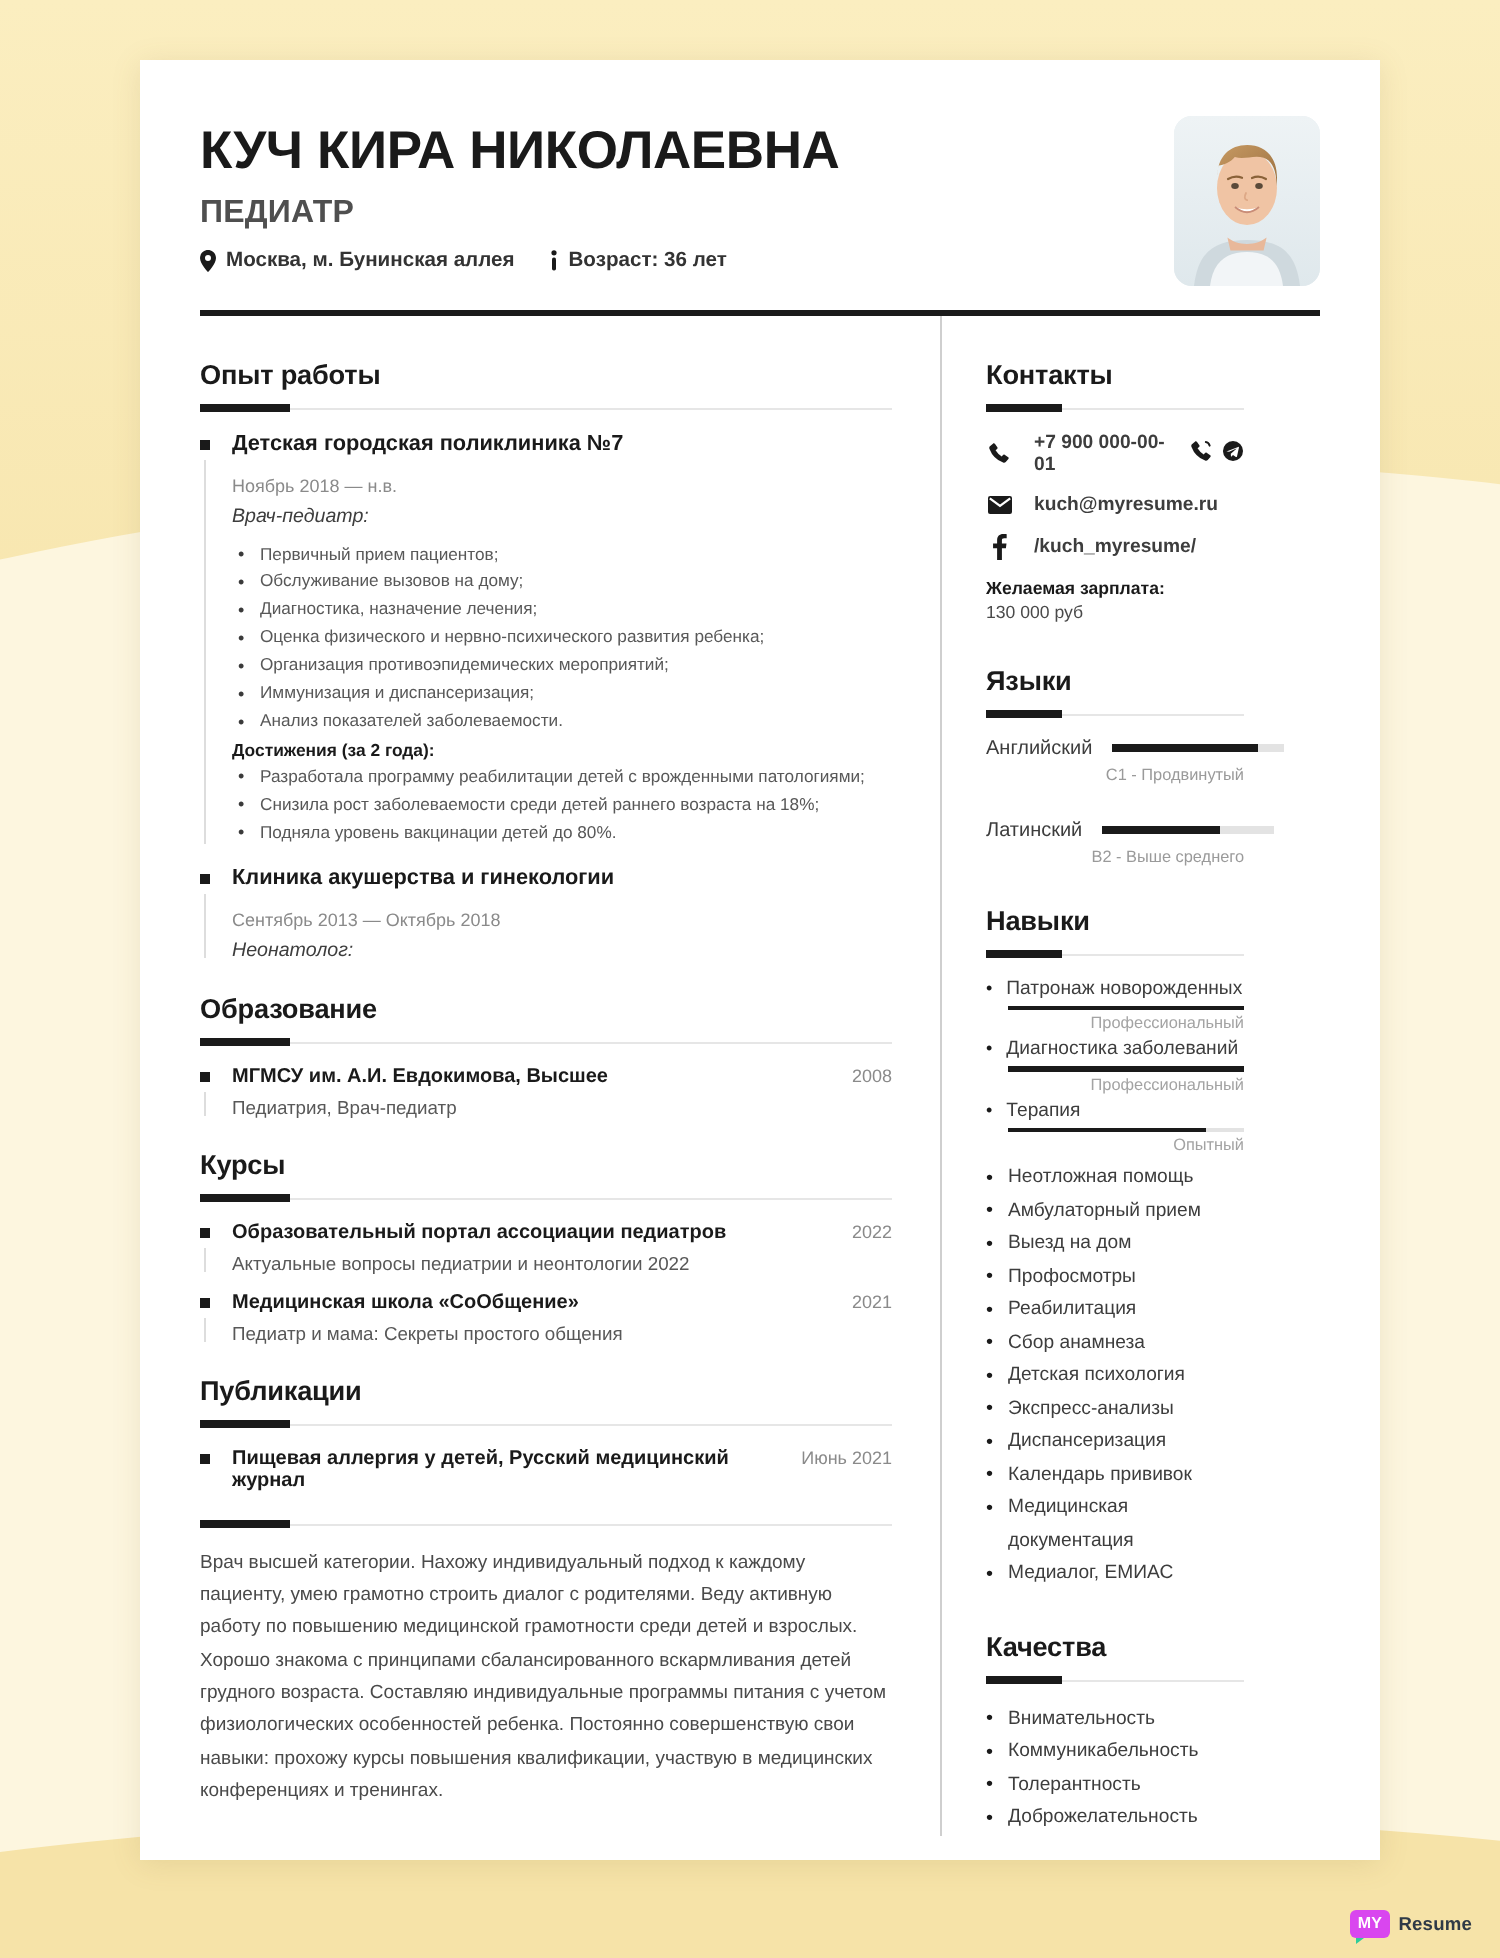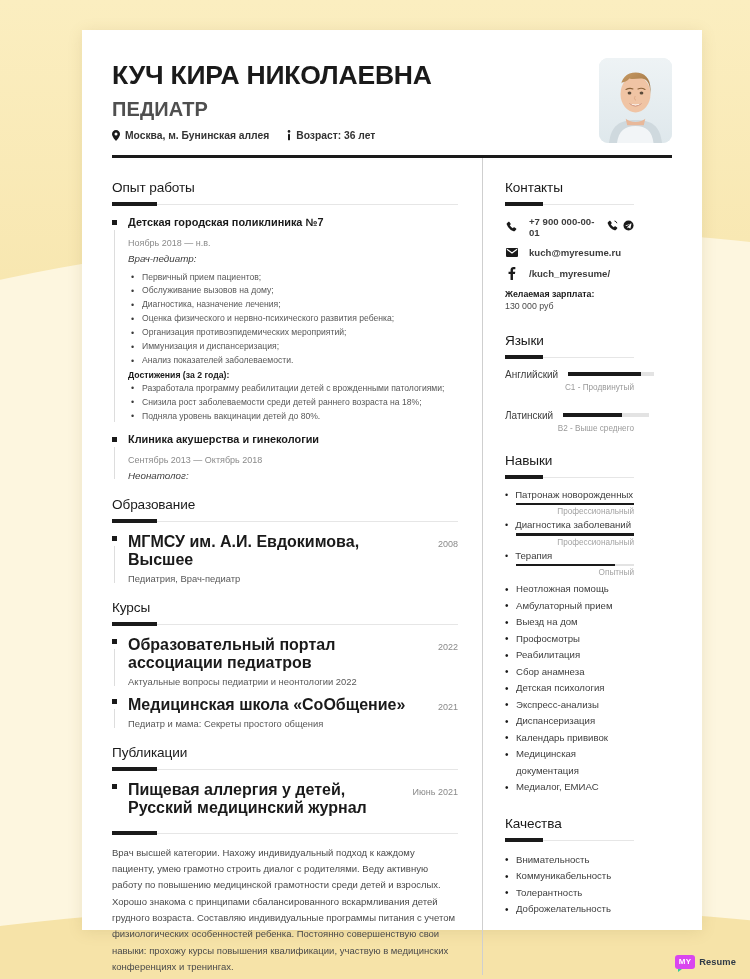--- a/index.html
+++ b/index.html
@@ -15,52 +15,52 @@
     position:absolute; left:-260px; top:232px; width:1320px; height:1200px;
     background:#fdf6df; border-radius:50% 50% 0 0 / 160px 160px 0 0;
     transform: rotate(-3deg);
   }
   #bg-blob2 {
     position:absolute; left:-160px; top:905px; width:1120px; height:400px;
     background:#f6e3a8; border-radius:50% 50% 0 0 / 70px 70px 0 0;
   }
 
   .page {
-    position:absolute; left:82px; top:30px; width:620px; height:900px;
+    position:absolute; left:70px; top:30px; width:620px; height:900px;
     background:#ffffff;
     box-shadow: 0 2px 14px rgba(120,100,40,0.13);
   }
 
   
   .header { padding: 28px 30px 0 30px; display:flex; justify-content:space-between; align-items:flex-start; }
   .h-left { padding-top:4px; }
   .name {
     font-size: 26.5px; font-weight: 800; letter-spacing:-0.2px;
     color:#1a1a1a; line-height:1.05; white-space:nowrap;
   }
-  .role { font-size:20px; font-weight:700; color:#4f4f4f; margin-top:8px; letter-spacing:0.1px; }
+  .role { font-size:16px; font-weight:700; color:#4f4f4f; margin-top:8px; letter-spacing:0.1px; }
   .meta { display:flex; align-items:center; gap:18px; margin-top:9px; }
   .meta-item { display:flex; align-items:center; gap:5px; font-size:10.3px; font-weight:700; color:#333; }
   .meta-item svg { display:block; }
   .photo {
     width:73px; height:85px; border-radius:9px; overflow:hidden; flex:none;
     background:#e9eff2; position:relative;
   }
   .photo svg { display:block; width:100%; height:100%; }
   .head-rule { height:2.5px; background:#1a1a1a; margin:12px 30px 0 30px; }
 
   
   .body { display:flex; padding: 0 0 0 0; }
   .col-left { width:400px; padding: 18px 24px 0 30px; }
   .col-right { width:176px; padding: 18px 24px 0 22px; border-left:1px solid #cfcfcf; }
 
   
   .sec { margin-top:4px; }
   .sec + .sec { margin-top:16px; }
-  .sec-title { font-size:13.6px; font-weight:400; color:#1a1a1a; letter-spacing:-0.1px; }
+  .sec-title { font-size:13.6px; font-weight:700; color:#1a1a1a; letter-spacing:-0.1px; }
   .sec-rule { position:relative; height:1px; background:#e6e6e6; margin-top:9px; margin-bottom:11px; }
   .sec-rule::before { content:""; position:absolute; left:0; top:-1.3px; width:45px; height:3.4px; background:#1a1a1a; }
   .col-right .sec-rule::before { width:38px; }
 
   
   .job { position:relative; padding-left:16px; }
   .job + .job { margin-top:9px; }
   .job::before { content:""; position:absolute; left:0; top:4.5px; width:5px; height:5px; background:#1a1a1a; }
   .job::after { content:""; position:absolute; left:2px; top:14px; bottom:2px; width:1px; background:#dddddd; }
   .job-head { display:flex; justify-content:space-between; align-items:baseline; gap:10px;flex-direction:column; }
@@ -72,21 +72,21 @@
   .job ul li::before { content:"•"; position:absolute; left:3px; top:-0.5px; font-size:9px; color:#3a3a3a; }
   .ach-title { font-size:8.7px; font-weight:700; color:#1a1a1a; margin-top:2px; padding-left:0; }
 
   
   .entry { position:relative; padding-left:16px; }
   .entry + .entry { margin-top:9px; }
   .entry::before { content:""; position:absolute; left:0; top:3.5px; width:5px; height:5px; background:#1a1a1a; }
   .entry::after { content:""; position:absolute; left:2px; top:13px; bottom:1px; width:1px; background:#dddddd; }
   .entry.nobar::after { display:none; }
   .entry-head { display:flex; justify-content:space-between; align-items:baseline; gap:10px; }
-  .entry-title { font-size:16px; font-weight:700; color:#1a1a1a; }
+  .entry-title { font-size:10px; font-weight:700; color:#1a1a1a; }
   .entry-date { font-size:9px; color:#8a8a8a; white-space:nowrap; flex:none; }
   .entry-sub { font-size:9.4px; color:#585858; margin-top:4px; }
 
   .about-text { font-size:9.5px; color:#4a4a4a; line-height:1.72; text-align:left; }
 
   
   .contact-row { display:flex; align-items:center; gap:11px; margin-bottom:9px;font-weight:bold; }
   .contact-ico { width:13px; display:flex; justify-content:center; flex:none; }
   .contact-txt { font-size:9.6px; color:#3d3d3d; display:flex; align-items:center; gap:5px; }
   .salary-lbl { font-size:8.8px; font-weight:700; color:#1a1a1a; margin-top:4px; }

